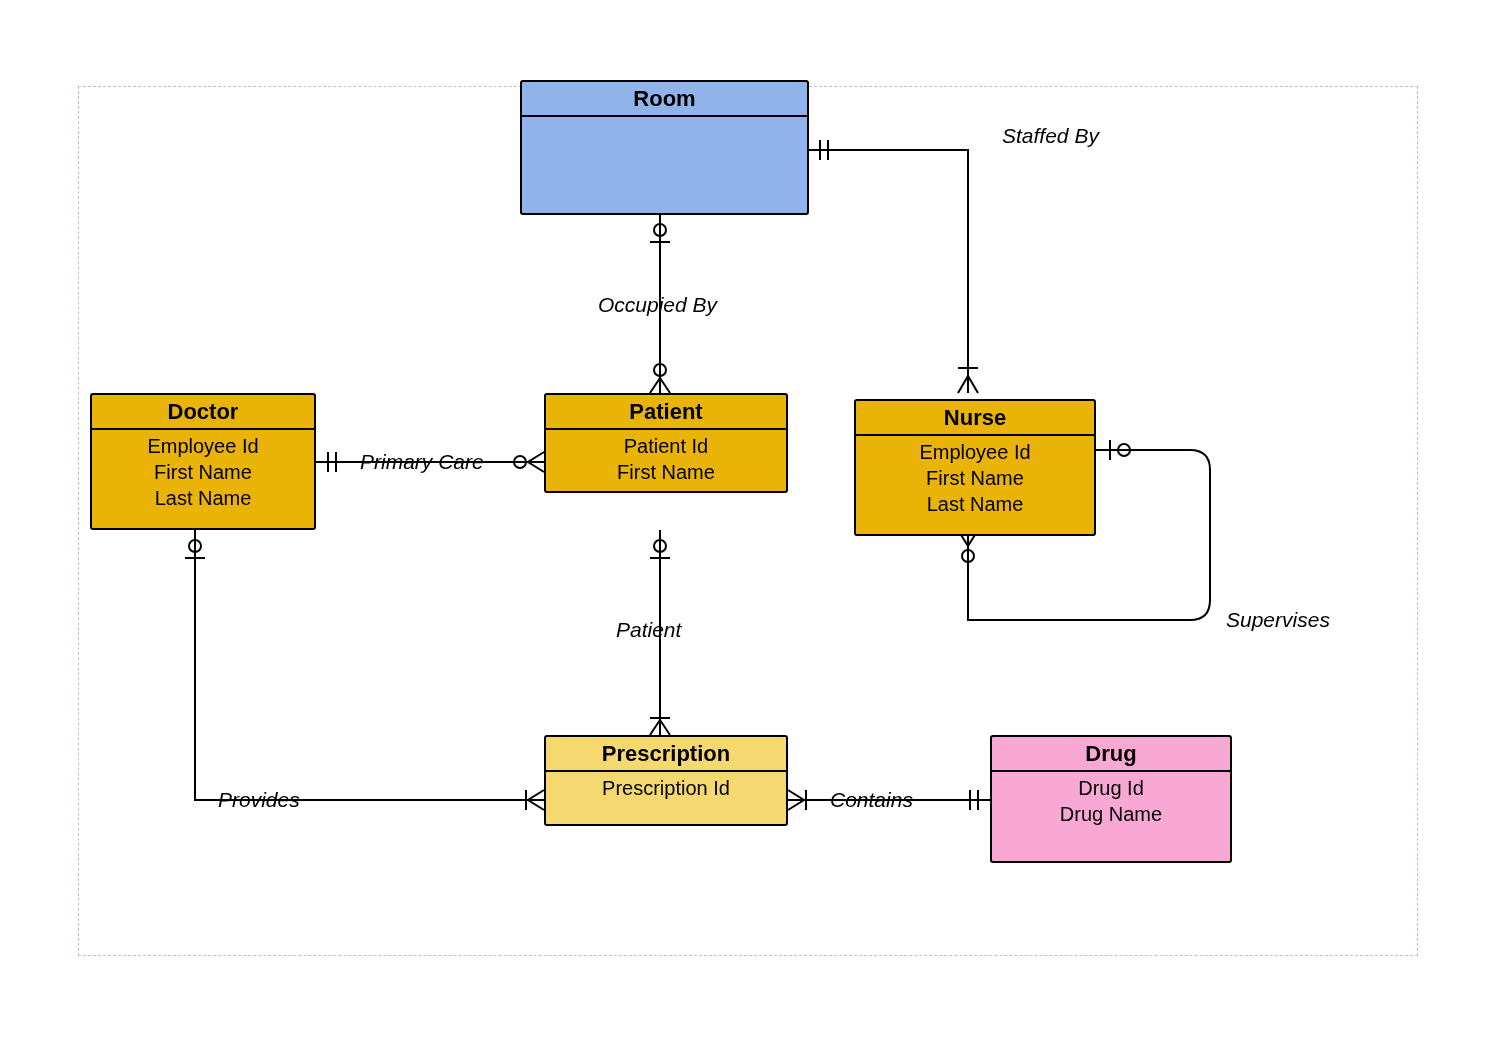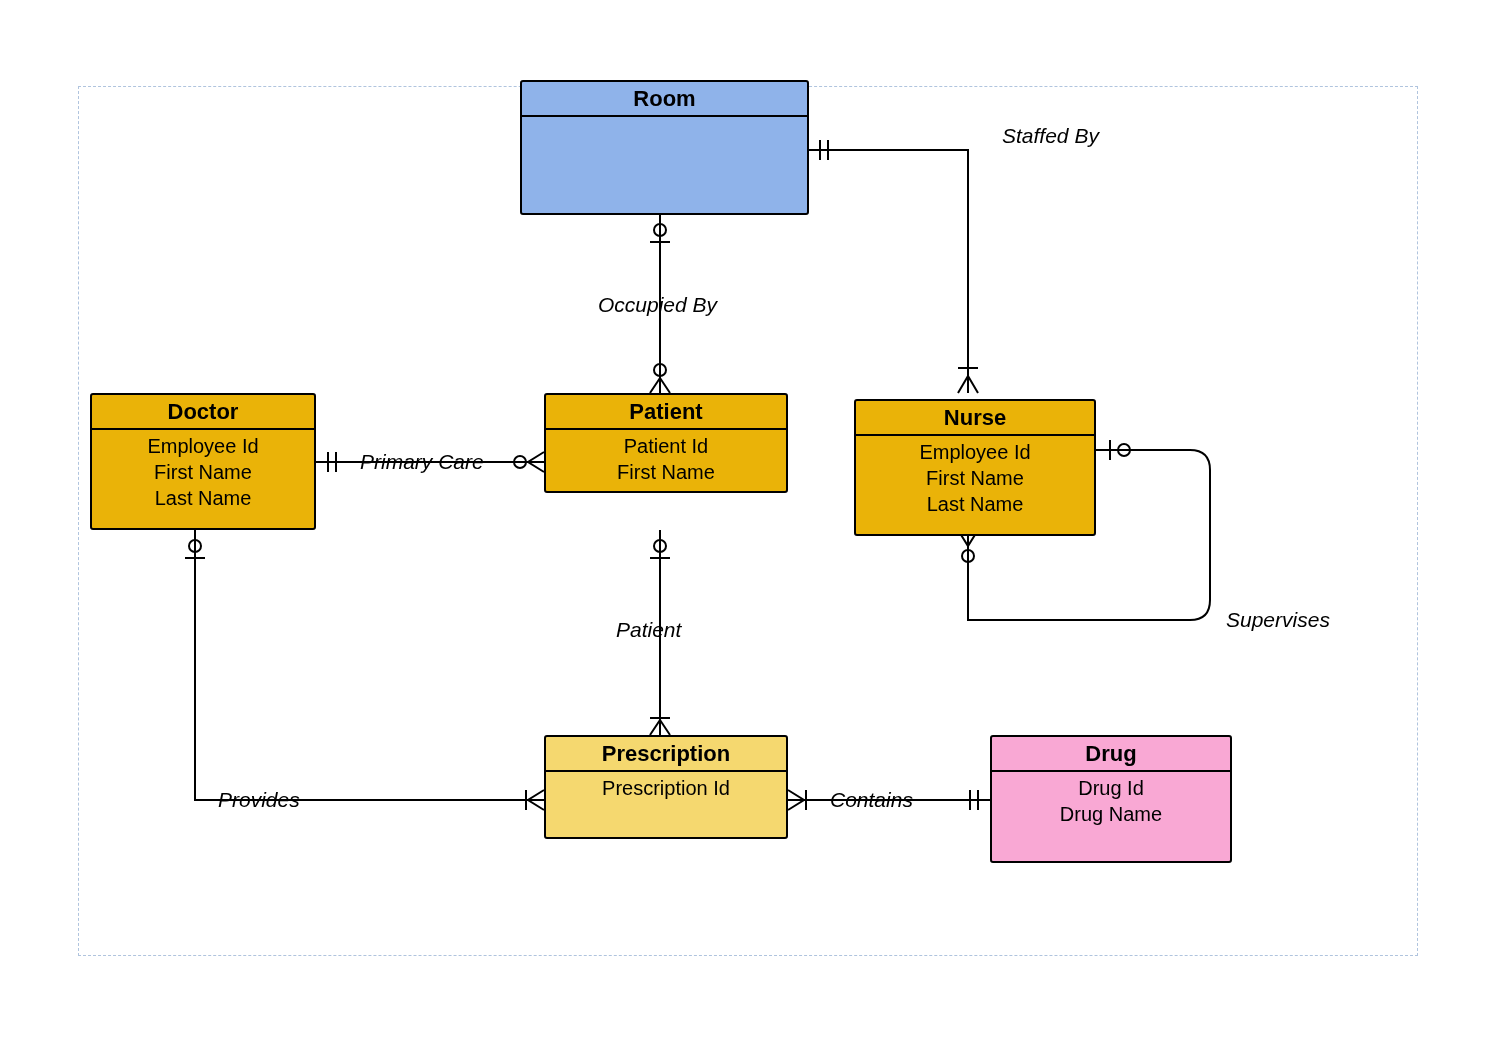--- a/index.html
+++ b/index.html
@@ -143,21 +143,21 @@
 
 <div class="entity coral" style="left:854px; top:399px; width:242px; height:137px;">
   <div class="title">Nurse</div>
   <div class="attrs">
     <div>Employee Id</div>
     <div>First Name</div>
     <div>Last Name</div>
   </div>
 </div>
 
-<div class="entity yellow" style="left:544px; top:735px; width:244px; height:104px;">
+<div class="entity yellow" style="left:544px; top:735px; width:244px; height:91px;">
   <div class="title">Prescription</div>
   <div class="attrs">
     <div>Prescription Id</div>
   </div>
 </div>
 
 <div class="entity green" style="left:990px; top:735px; width:242px; height:128px;">
   <div class="title">Drug</div>
   <div class="attrs">
     <div>Drug Id</div>

